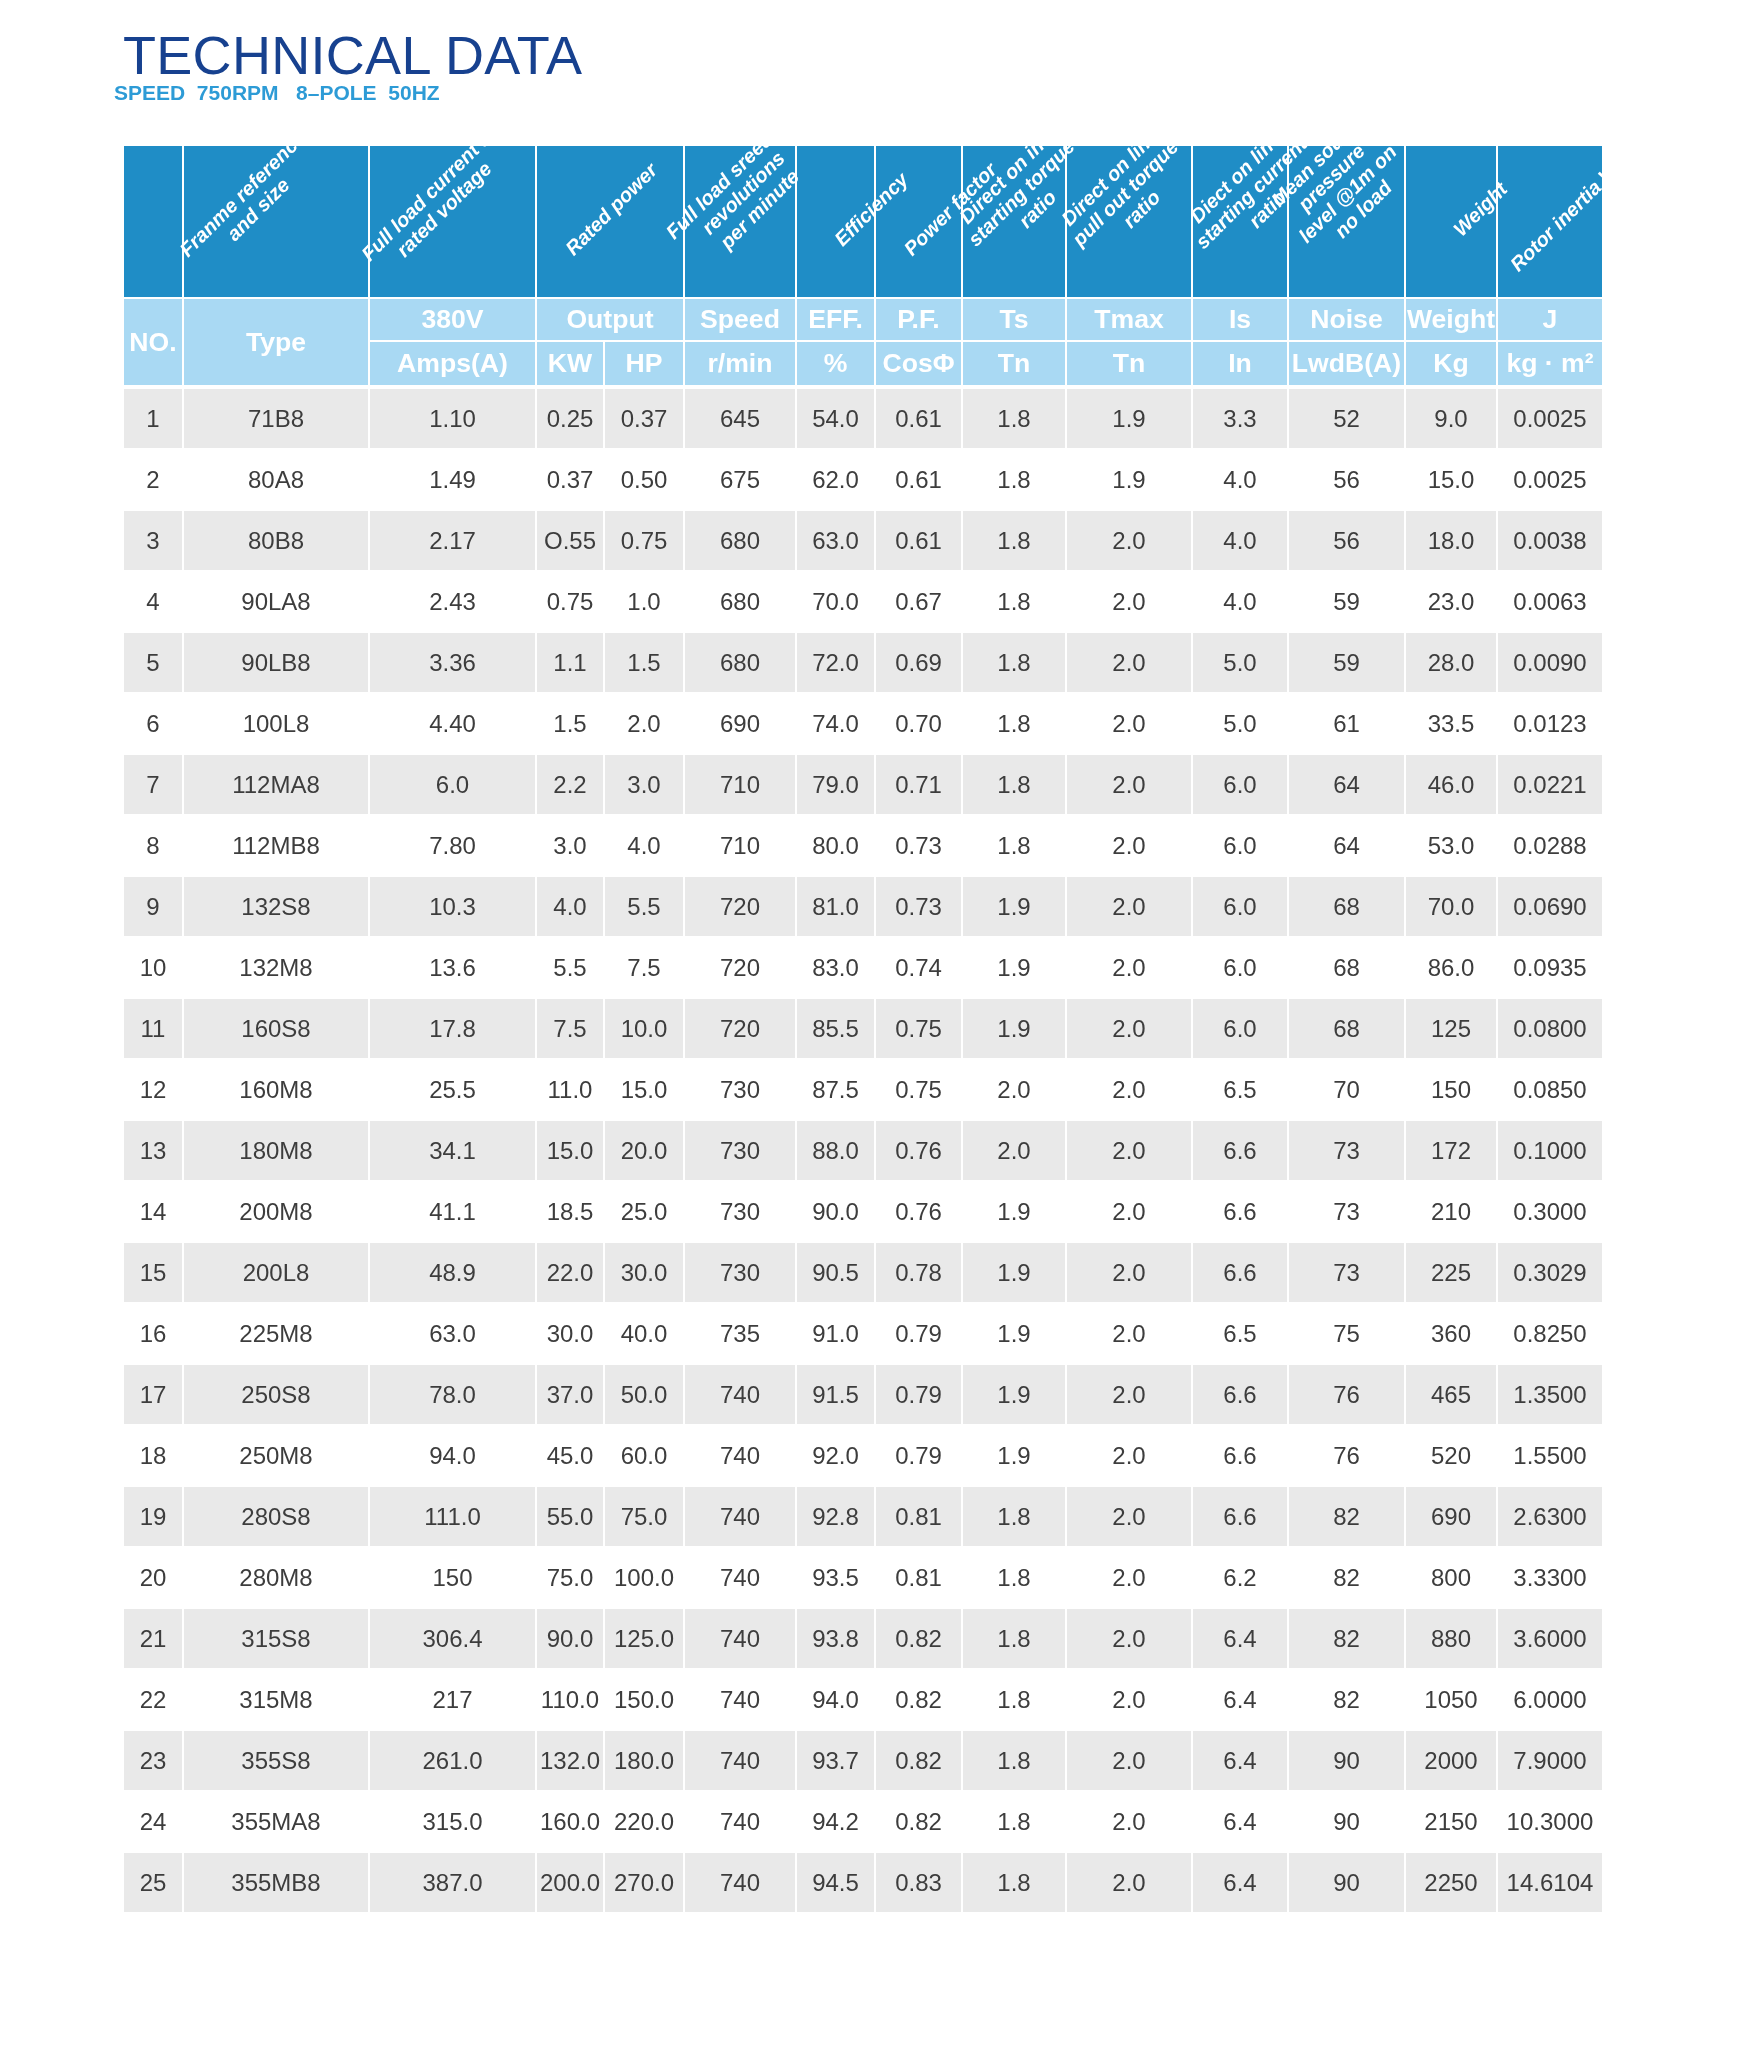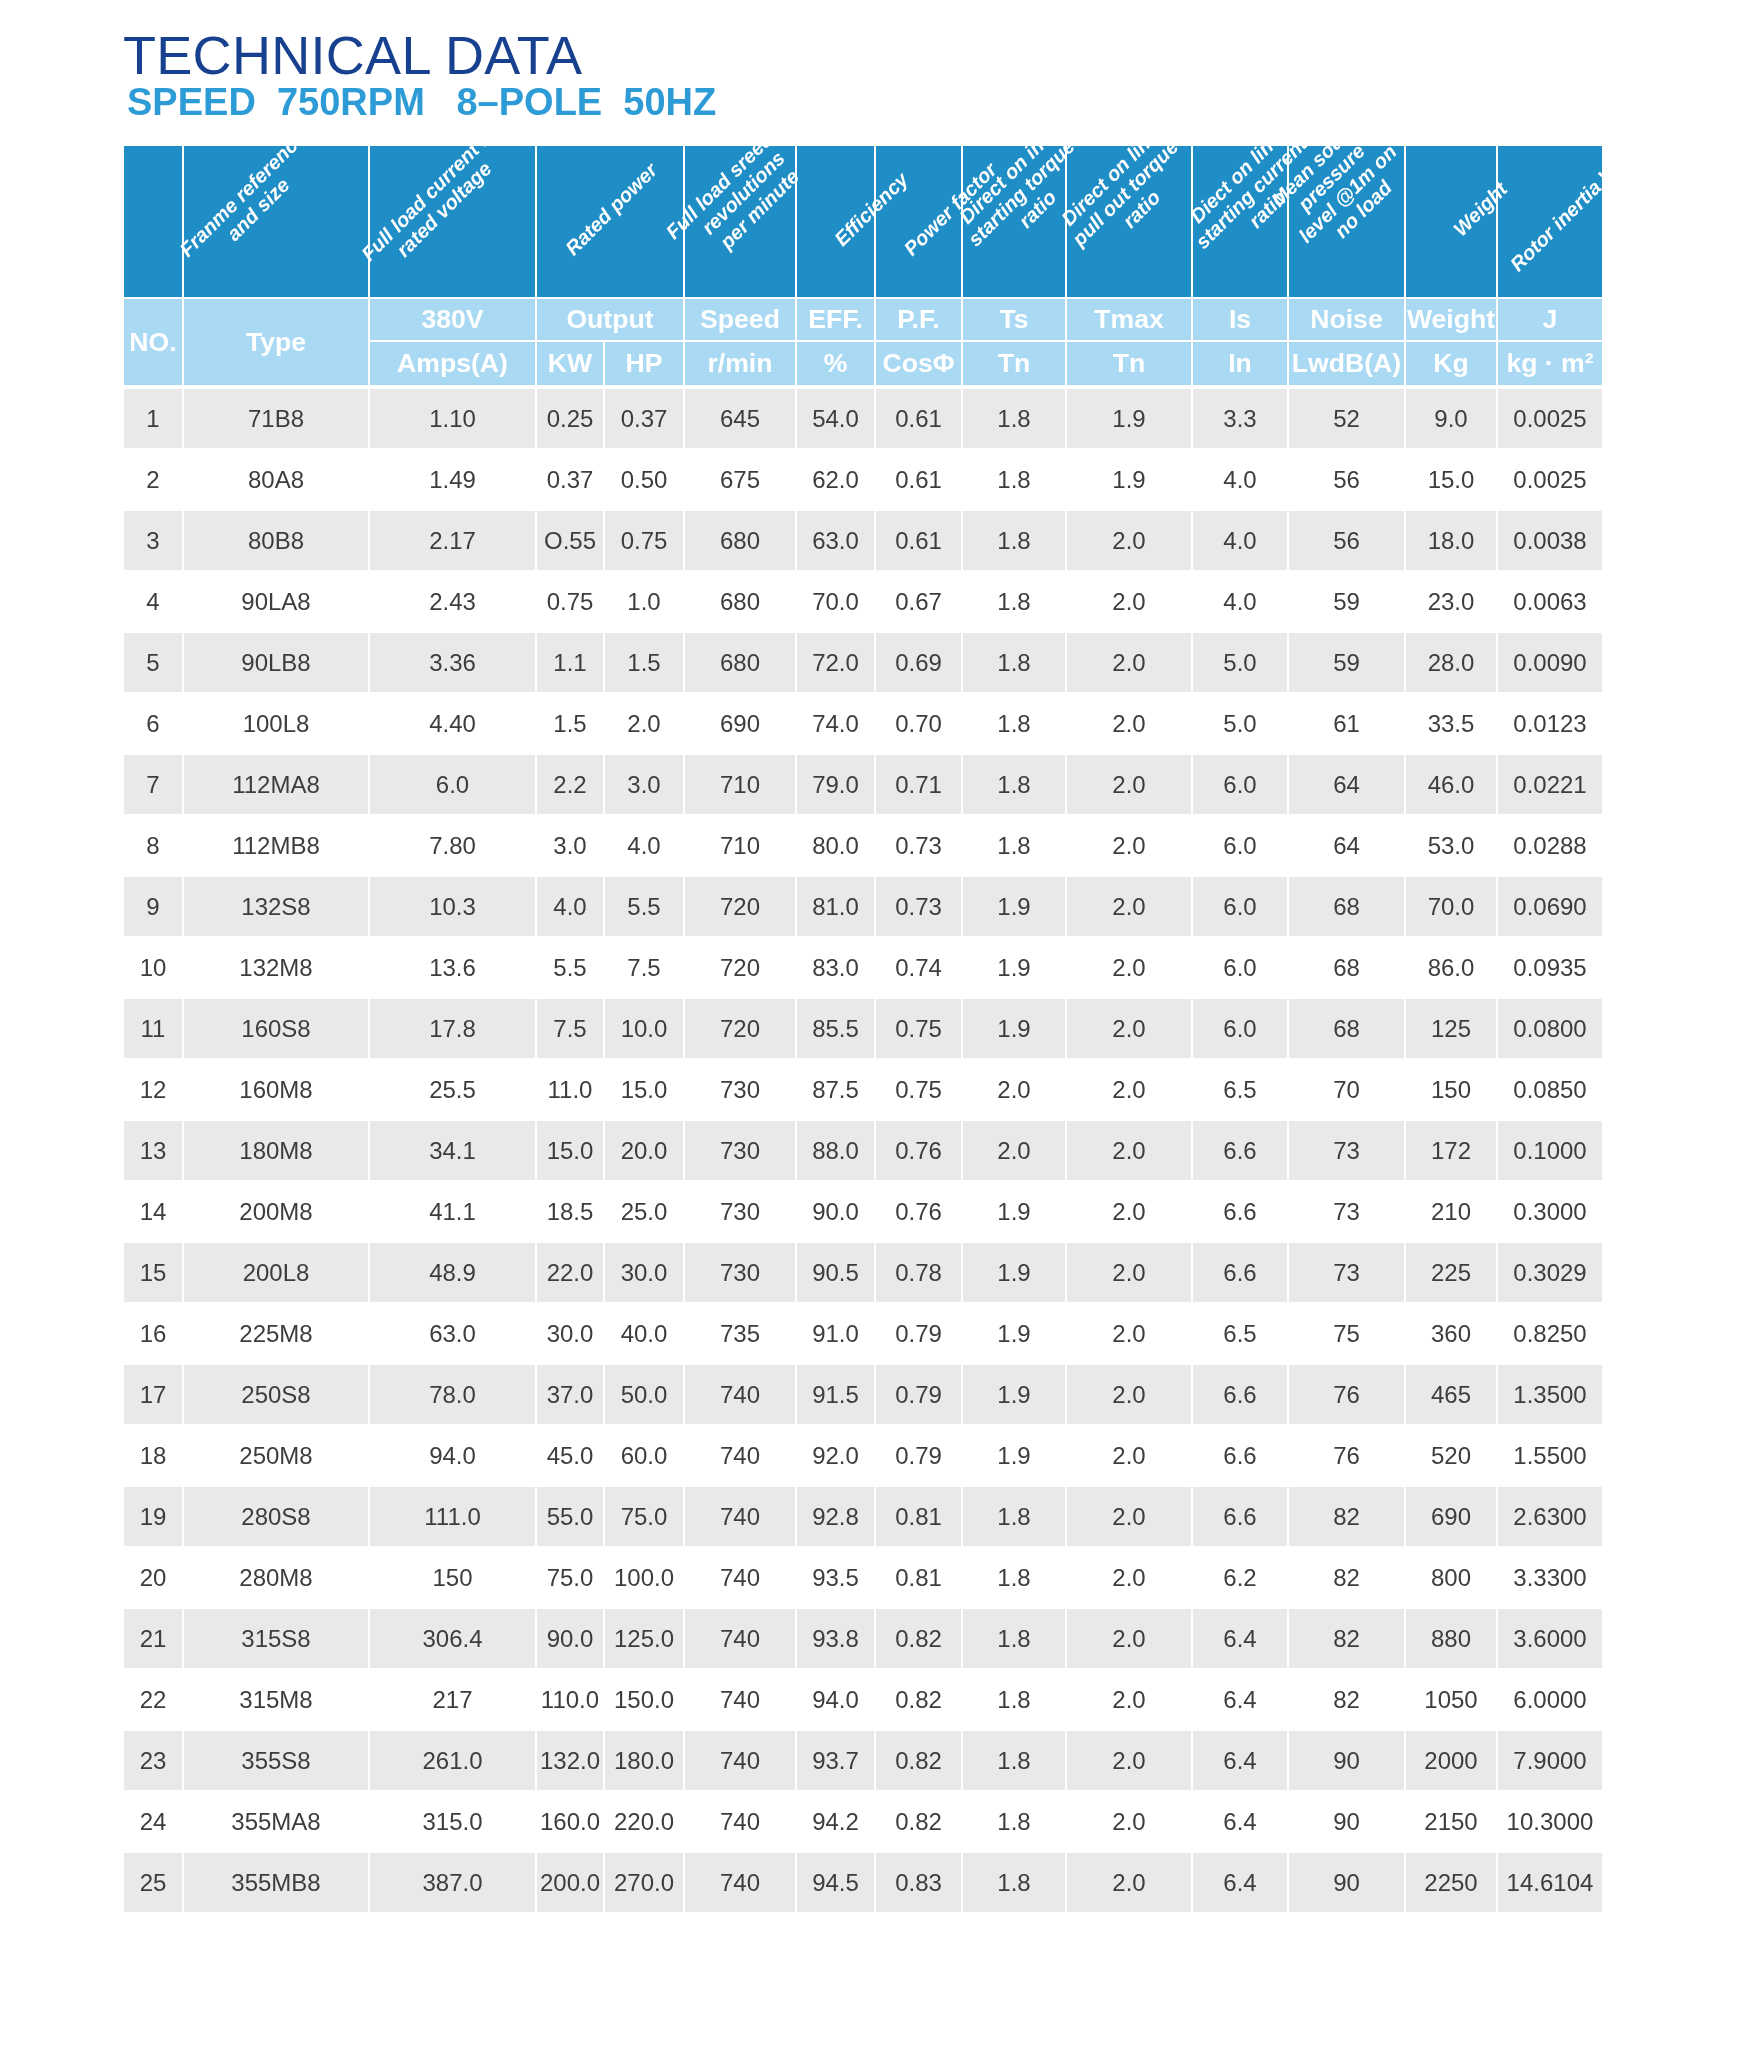--- a/index.html
+++ b/index.html
@@ -6,22 +6,22 @@
   .page{
     position:relative;width:1757px;height:2066px;background:#fff;
     font-family:"Liberation Sans", sans-serif;overflow:hidden;
   }
   .title{
     position:absolute;left:123px;top:24px;
     font-size:54px;font-weight:normal;letter-spacing:0.3px;
     color:var(--title,#17418f);white-space:pre;
   }
   .subtitle{
-    position:absolute;left:127px;top:81px;
-    font-size:38px;font-weight:bold;
+    position:absolute;left:114px;top:81px;
+    font-size:21px;font-weight:bold;
     color:var(--subtitle,#2d9bd6);white-space:pre;
   }
   table.tbl{
     position:absolute;left:124px;top:146px;width:1479px;
     border-collapse:collapse;table-layout:fixed;
   }
   .tbl th,.tbl td{padding:0;margin:0;}
   th.diag{
     height:151px;background:var(--band,#1f8dc6);
     position:relative;border-right:2.8px solid #fff;border-bottom:2.8px solid #fff;

